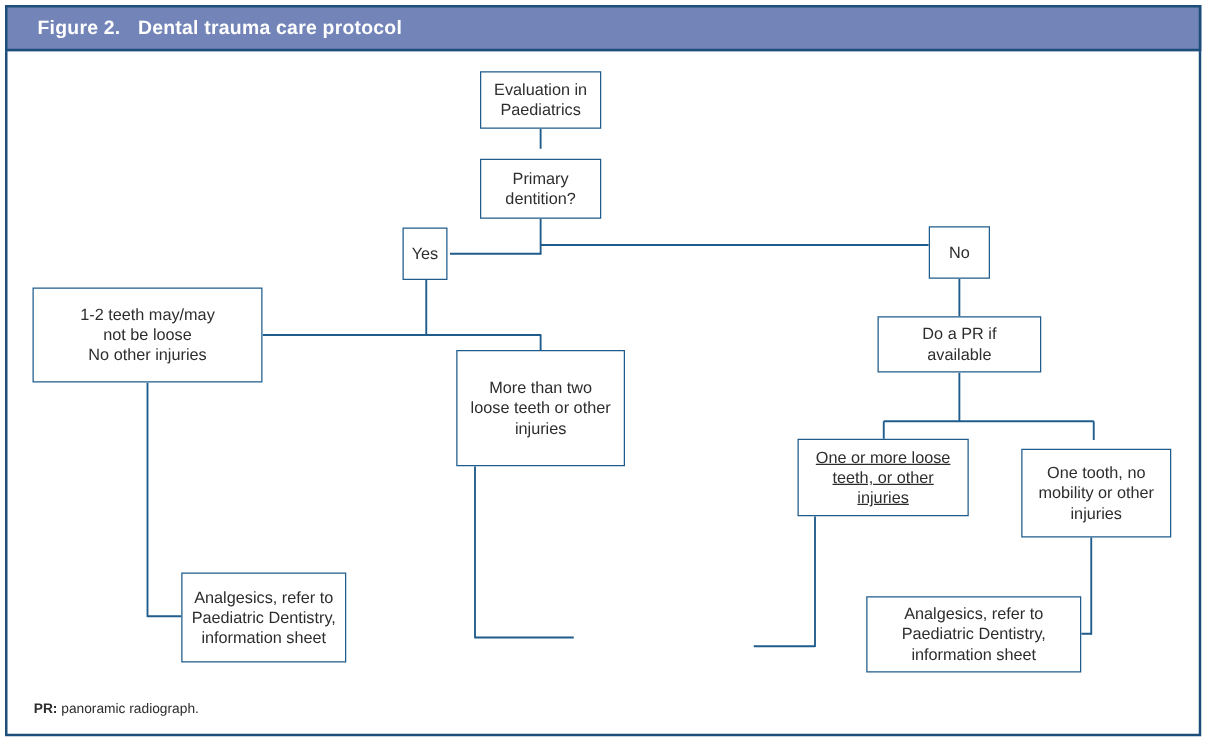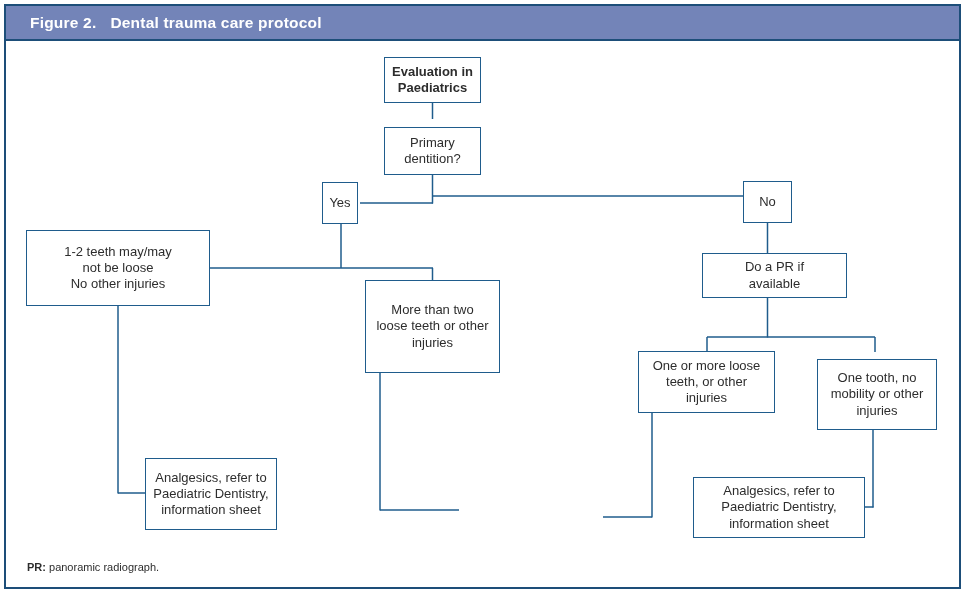--- a/index.html
+++ b/index.html
@@ -98,42 +98,42 @@
       <line x1="707" y1="337" x2="707" y2="352" stroke="#1f5c8c" stroke-width="1.5"></line>
       <line x1="875" y1="337" x2="875" y2="352" stroke="#1f5c8c" stroke-width="1.5"></line>
       <line x1="652" y1="413" x2="652" y2="517.5" stroke="#1f5c8c" stroke-width="1.5"></line>
       <line x1="603" y1="517" x2="652" y2="517" stroke="#1f5c8c" stroke-width="1.5"></line>
       <line x1="873" y1="422" x2="873" y2="507.5" stroke="#1f5c8c" stroke-width="1.5"></line>
       <line x1="865" y1="507" x2="873.5" y2="507" stroke="#1f5c8c" stroke-width="1.5"></line>
       <line x1="118" y1="306" x2="118" y2="493.5" stroke="#1f5c8c" stroke-width="1.5"></line>
       <line x1="118" y1="493" x2="146" y2="493" stroke="#1f5c8c" stroke-width="1.5"></line>
     </svg>
 
-  <div class="flow-node" style="left:384px; top:57px;  width:97px;  height:46px;font-weight:bold;">Evaluation in
+  <div class="flow-node" style="left:384px; top:57px;  width:97px;  height:46px;">Evaluation in
 Paediatrics</div>
 
   <div class="flow-node" style="left:384px; top:127px; width:97px;  height:48px;">Primary
 dentition?</div>
 
   <div class="flow-node" style="left:322px; top:182px; width:36px;  height:42px;">Yes</div>
 
   <div class="flow-node" style="left:743px; top:181px; width:49px;  height:42px;text-align:right;">No</div>
 
   <div class="flow-node" style="left:26px;  top:230px; width:184px; height:76px;">1-2 teeth may/may
 not be loose
 No other injuries</div>
 
   <div class="flow-node" style="left:365px; top:280px; width:135px; height:93px;">More than two
 loose teeth or other
 injuries</div>
 
-  <div class="flow-node" style="left:702px; top:253px; width:145px; height:45px;">Do a PR if
+  <div class="flow-node" style="left:702px; top:253px; width:131px; height:45px;">Do a PR if
 available</div>
 
-  <div class="flow-node" style="left:638px; top:351px; width:137px; height:62px;">One or more loose
+  <div class="flow-node" style="left:638px; top:351px; width:137px; height:62px;text-decoration:underline;">One or more loose
 teeth, or other
 injuries</div>
 
   <div class="flow-node" style="left:817px; top:359px; width:120px; height:71px;">One tooth, no
 mobility or other
 injuries</div>
 
   <div class="flow-node" style="left:145px; top:458px; width:132px; height:72px;">Analgesics, refer to
 Paediatric Dentistry,
 information sheet</div>

